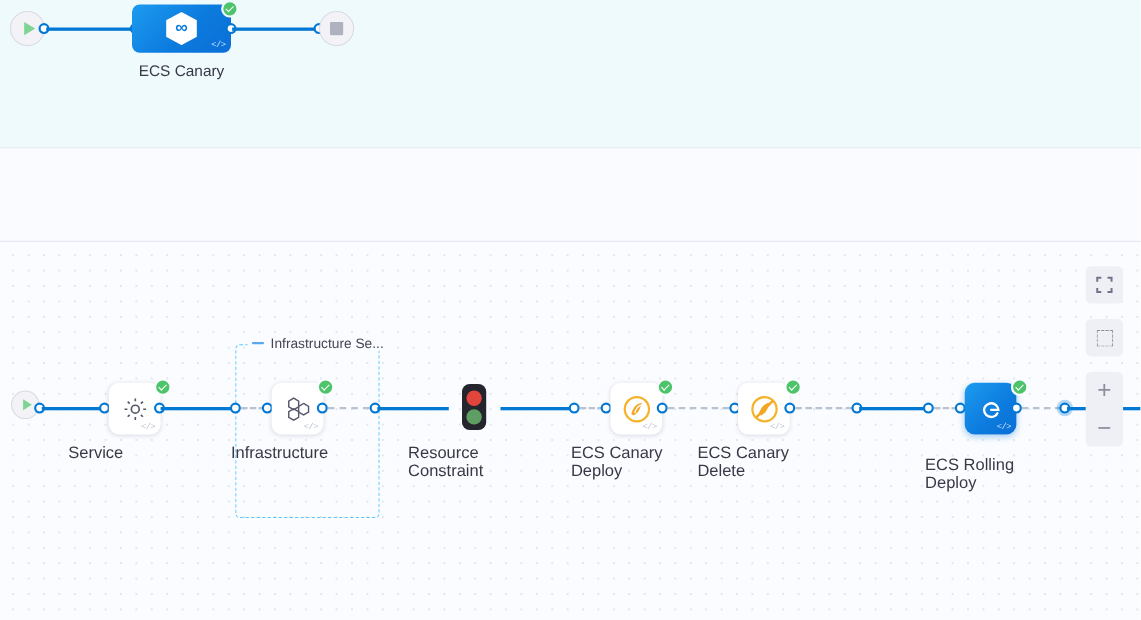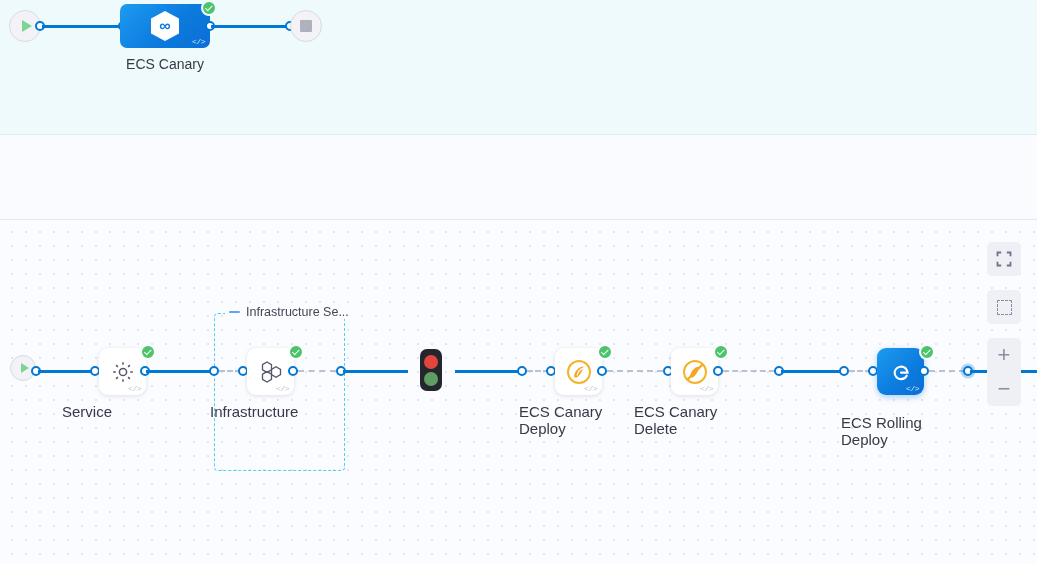--- a/index.html
+++ b/index.html
@@ -276,20 +276,24 @@
 
     <div class="cdot" style="left:288px; top:146px;"></div>
     <div class="cline dashed" style="left:298px; top:150px; width:38px;"></div>
     <div class="cdot" style="left:336px; top:146px;"></div>
     <div class="cline" style="left:343px; top:149.5px; width:65px;"></div>
 
     <div class="tlight" style="left:420px; top:129px;">
       <i class="tl-red"></i>
       <i class="tl-green"></i>
     </div>
+    <div class="node-label" style="left:371px; top:183px;">
+      <span>Resource</span><br>
+      <span>Constraint</span>
+    </div>
 
     <div class="cline" style="left:455px; top:149.5px; width:65px;"></div>
     <div class="cdot" style="left:517px; top:146px;"></div>
     <div class="cline dashed" style="left:527px; top:150px; width:22px;"></div>
     <div class="cdot" style="left:546px; top:146px;"></div>
 
     <div class="node" style="left:555px; top:128px;">
       <svg class="canary" viewBox="0 0 26 26">
         <circle cx="13" cy="13" r="11" fill="none" stroke="#f5b32b" stroke-width="2"></circle>
         <path d="M8 17c1.5-6 5-9 9.5-9.8C16 12 15 16 10.5 18.4 9.6 18.8 8.3 18.5 8 17z" fill="#f5a623"></path>

